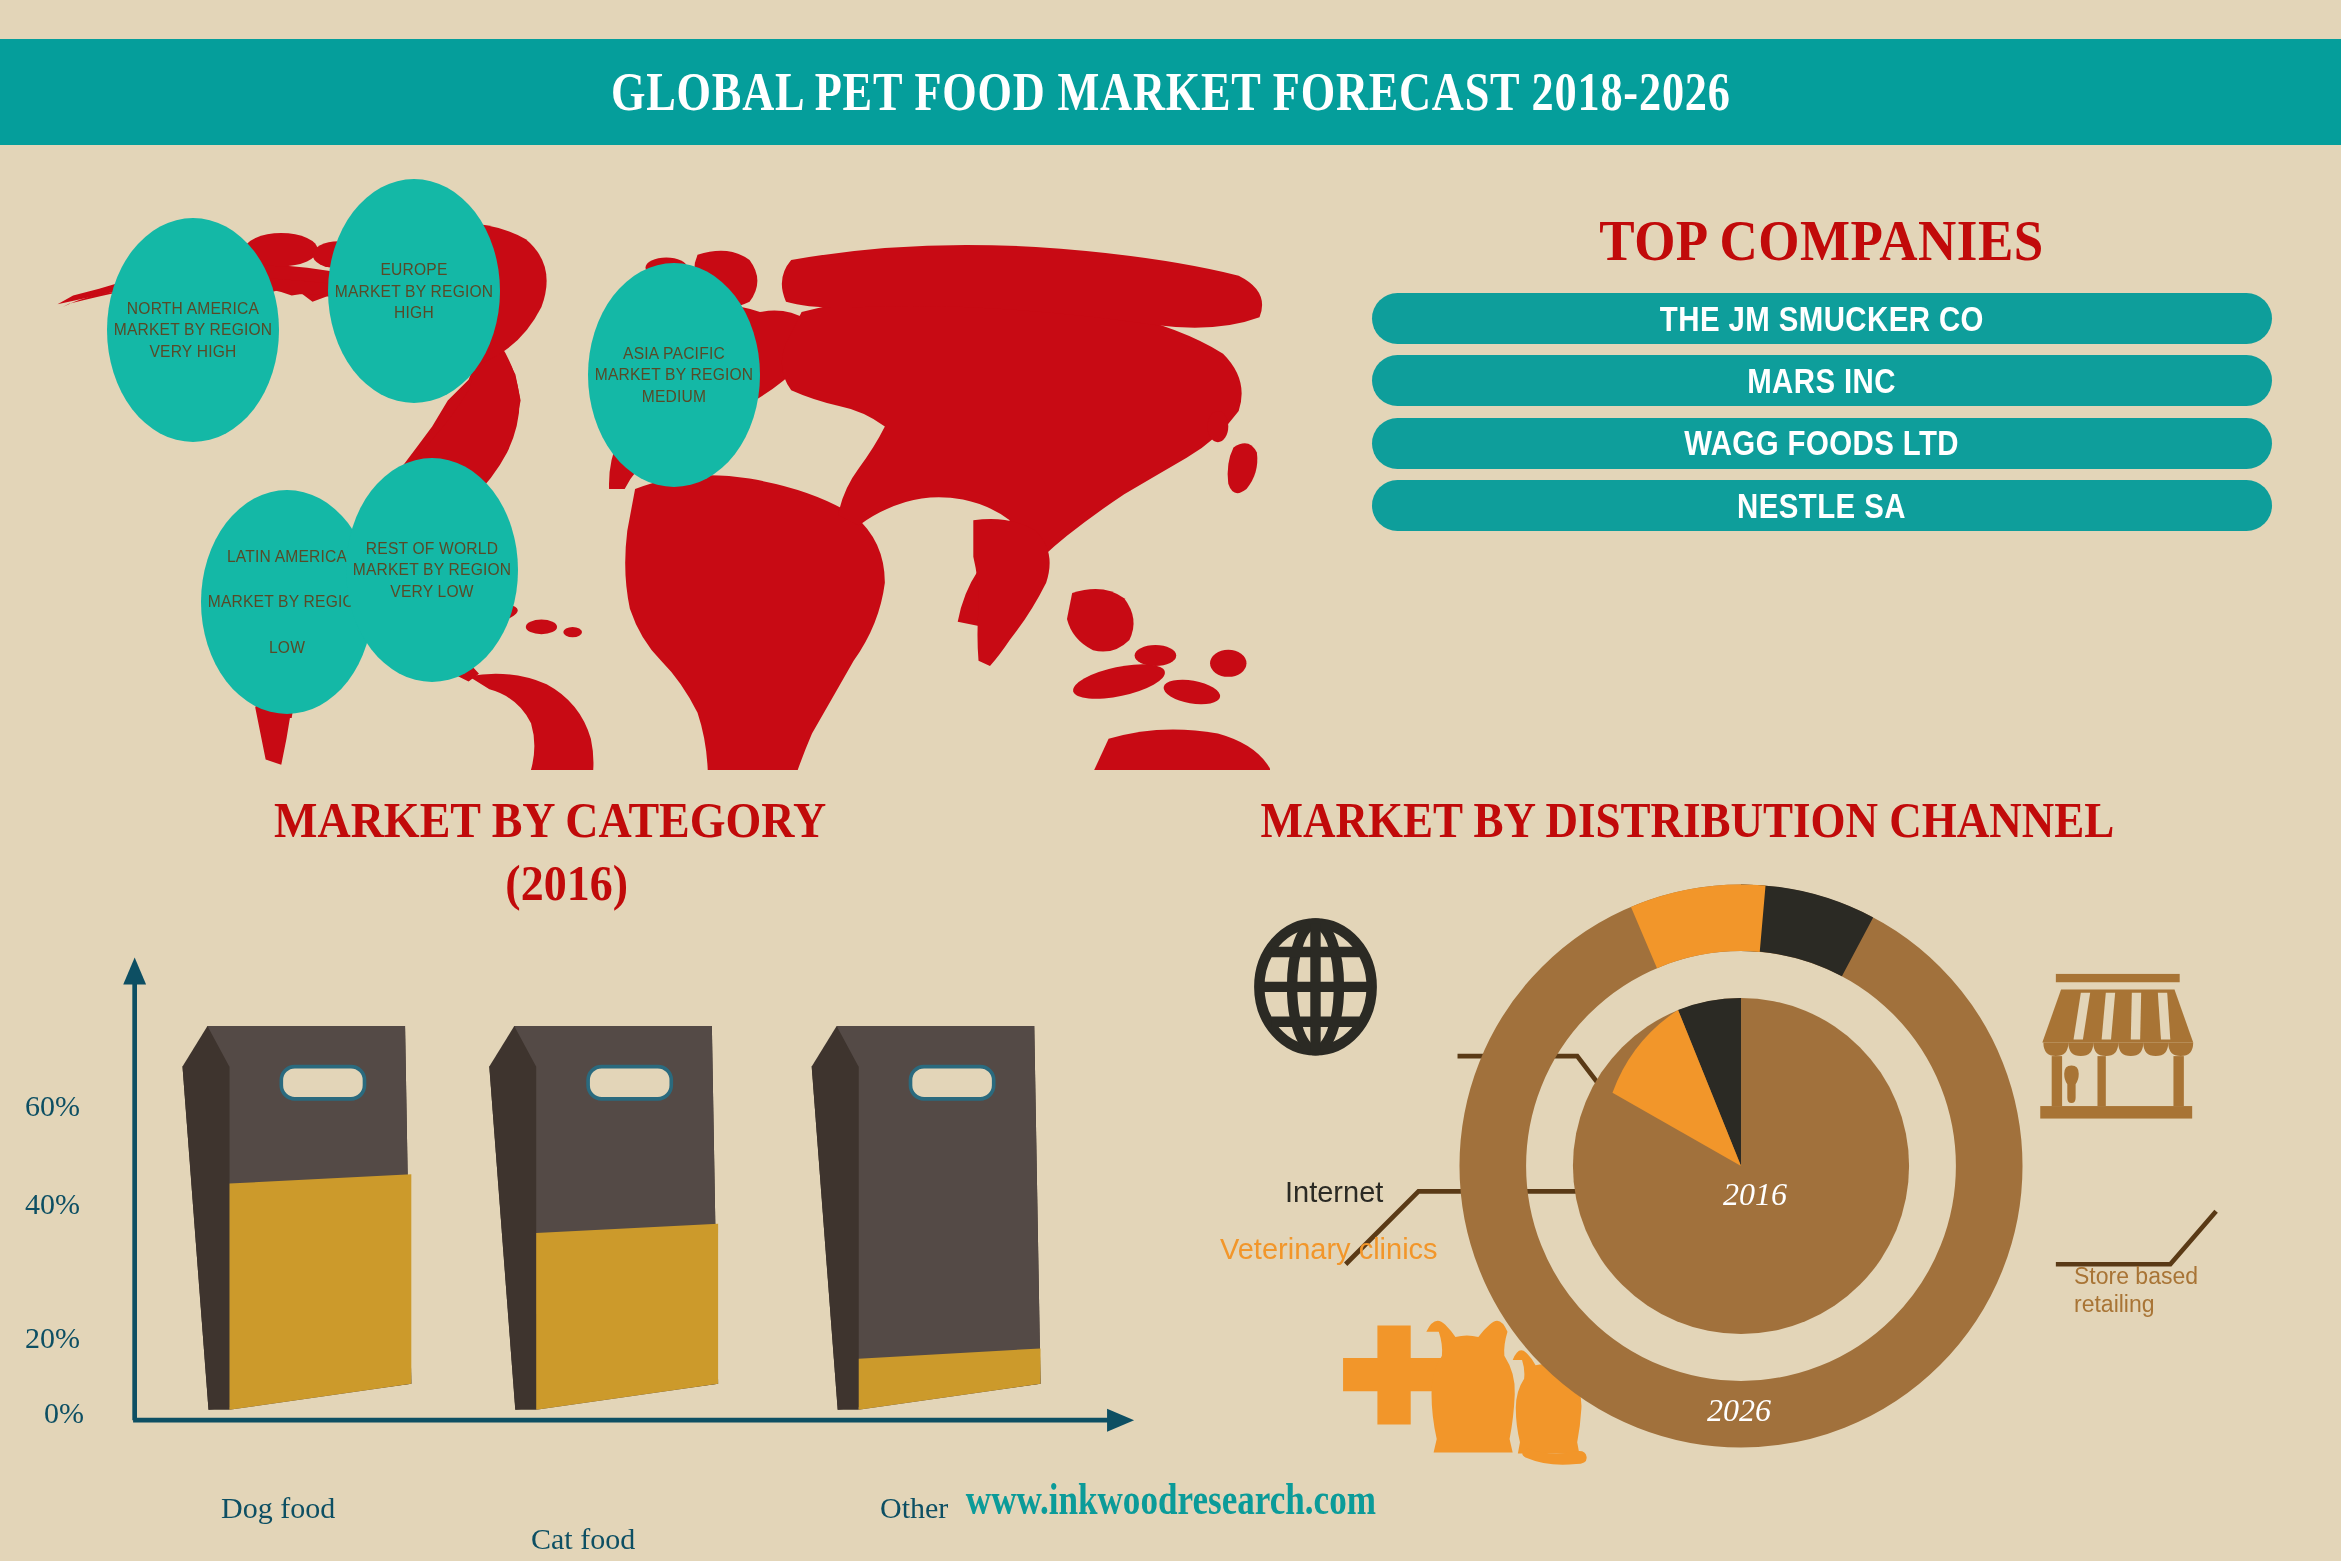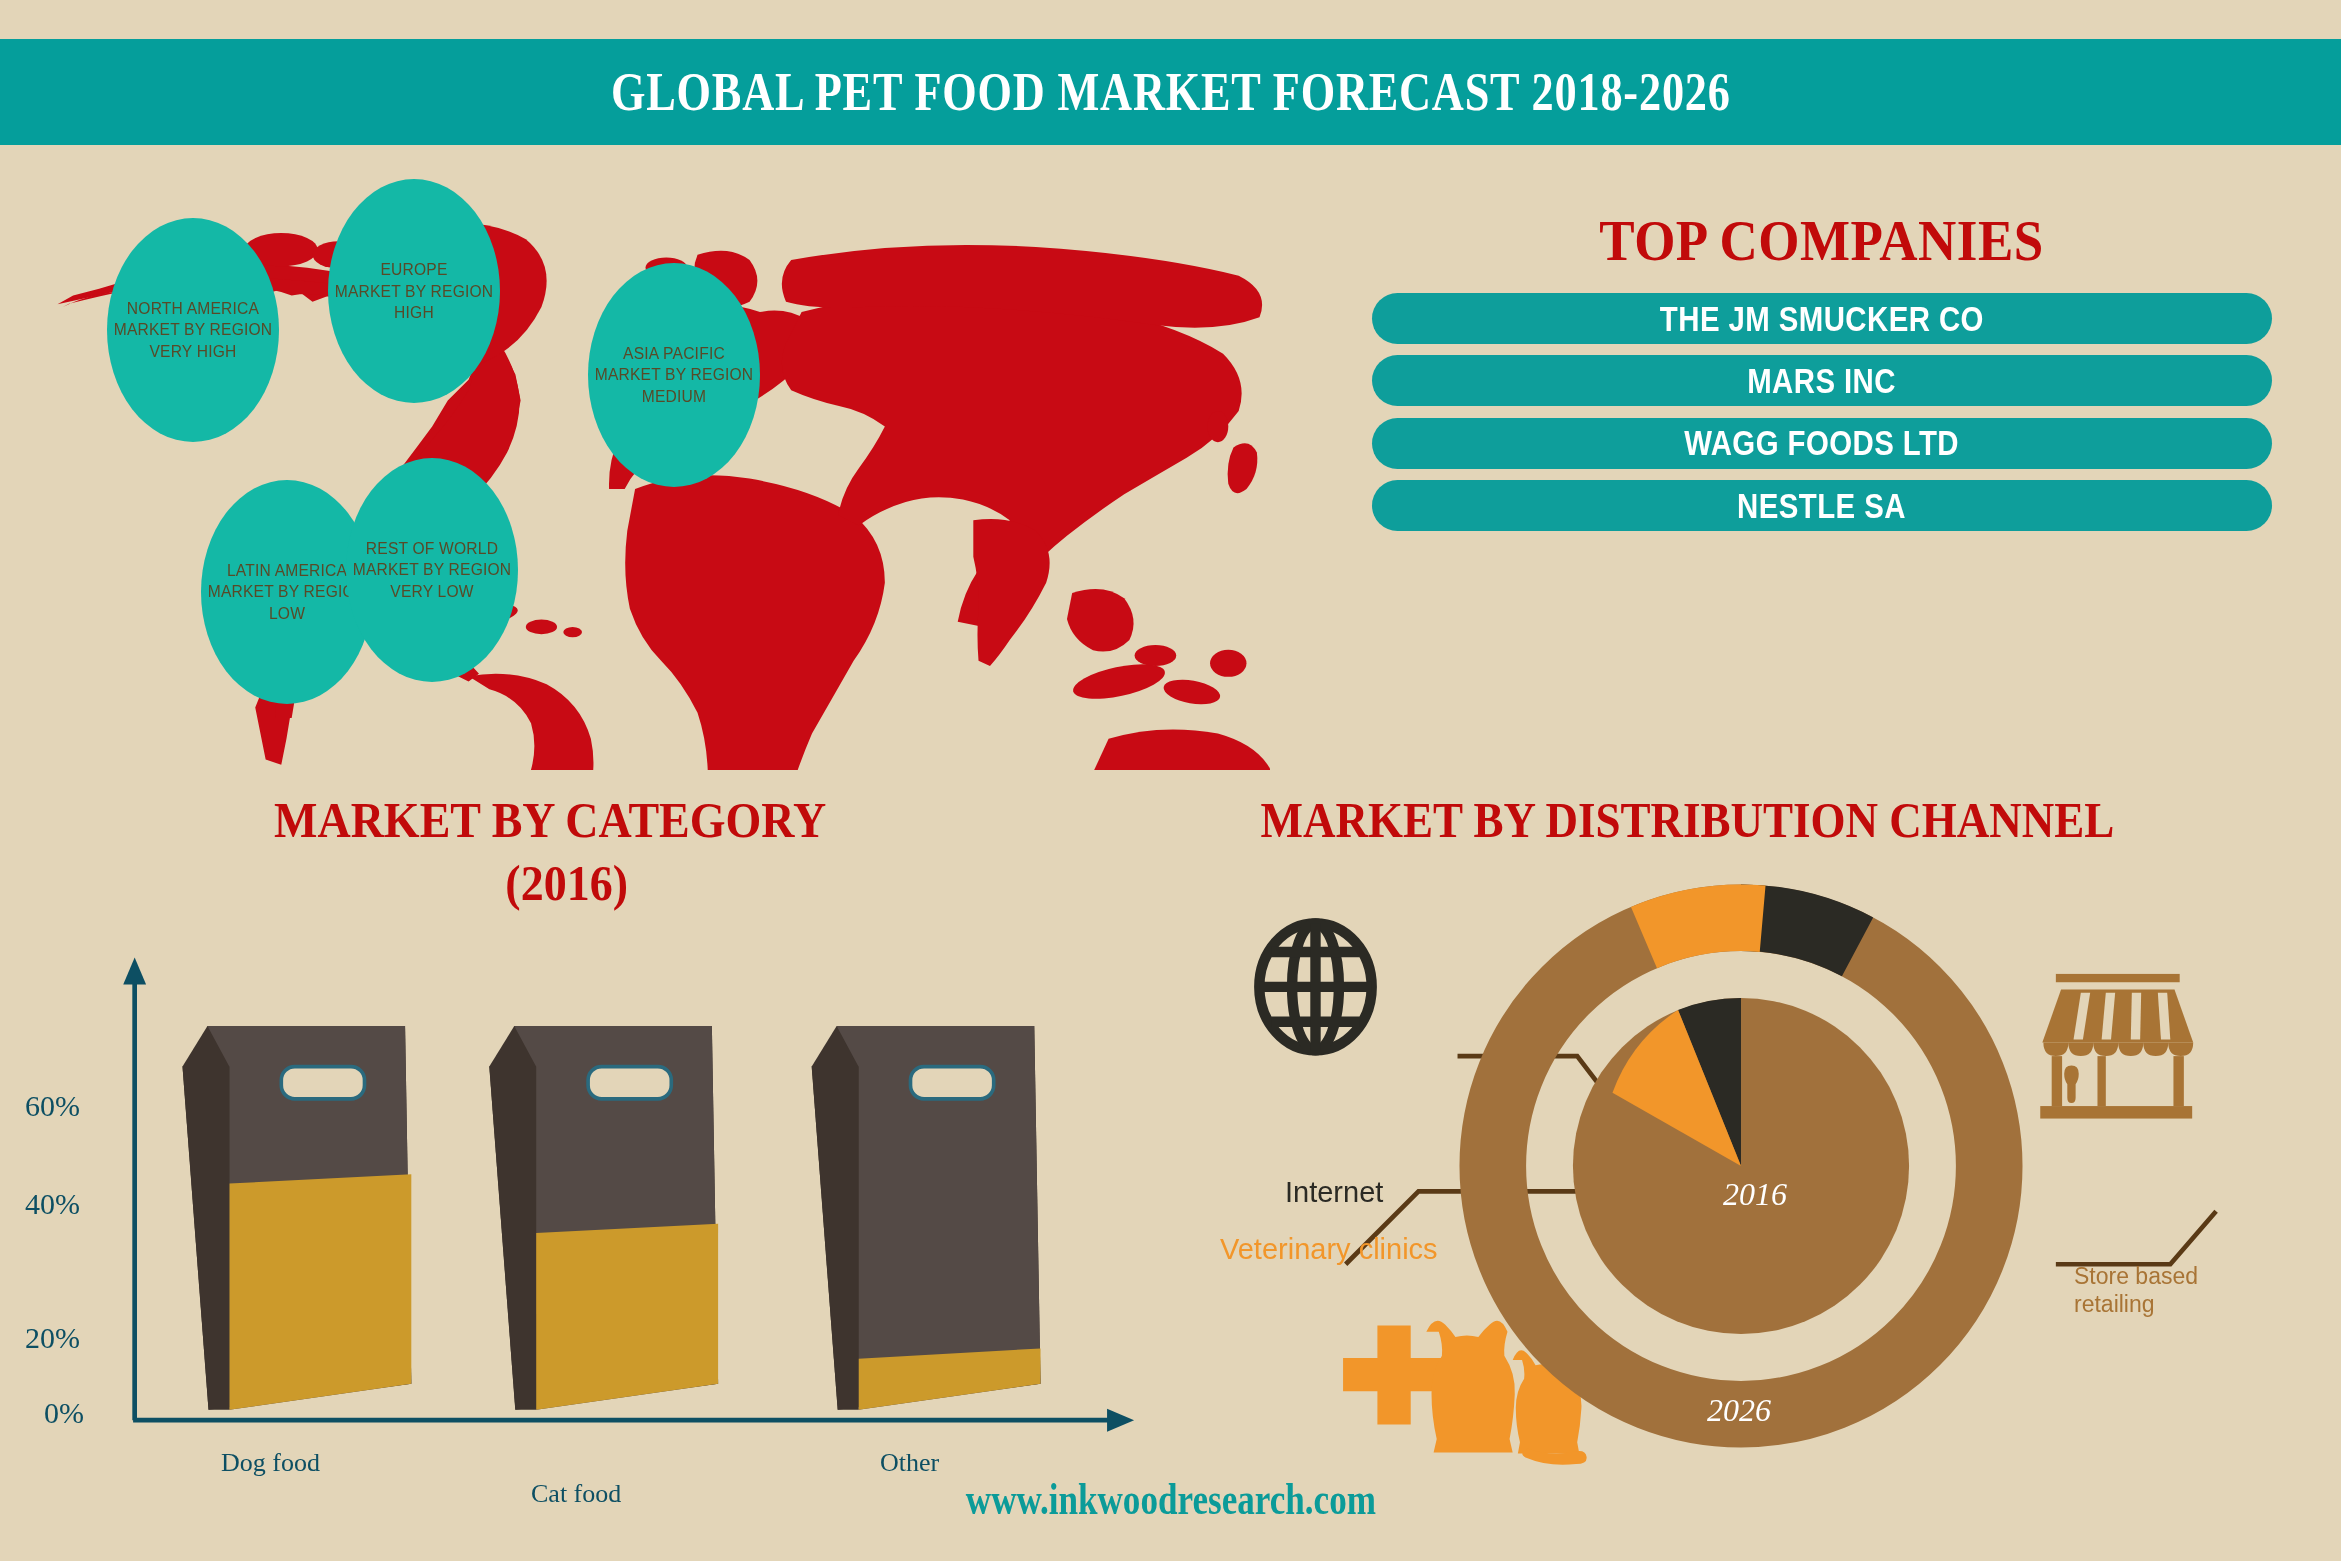--- a/index.html
+++ b/index.html
@@ -81,23 +81,24 @@
   #dist-title{left:1213px;top:791px;font-size:50px;transform:scaleX(0.90);}
 
   
   .chart{position:absolute;left:0px;top:895px;width:1197px;height:572px;}
   .axis-label{
     position:absolute;color:#0d4f63;font-size:30px;
     font-family:"Liberation Serif", serif;
     white-space:nowrap;
   }
   .cat-label{
-    position:absolute;color:#0d4f63;font-size:26px;
+    position:absolute;color:#0d4f63;font-size:30px;
     font-family:"Liberation Serif", serif;
     white-space:nowrap;
+    margin-top:43px;
   }
 
   
   .donut-wrap{position:absolute;left:1447px;top:872px;width:588px;height:588px;font-style:italic;}
   .ring-label{
     position:absolute;color:#ffffff;
     font-family:"Liberation Serif", serif;
     font-size:32px;white-space:nowrap;
   }
 
@@ -216,21 +217,21 @@
         <ellipse cx="2448" cy="1400" rx="14" ry="22"></ellipse>
       </g>
     </svg>
 
     <div class="bubble" style="left:86px;top:62px;width:172px;height:224px;">
       <div>NORTH AMERICA</div>
       <div>MARKET BY REGION</div>
       <div>VERY HIGH</div>
     </div>
 
-    <div class="bubble" style="left:180px;top:324px;width:172px;height:224px;">
+    <div class="bubble" style="left:180px;top:334px;width:172px;height:224px;gap:24px;">
       <div>LATIN AMERICA</div>
       <div>MARKET BY REGION</div>
       <div>LOW</div>
     </div>
 
     <div class="bubble" style="left:307px;top:23.4px;width:172px;height:224px;">
       <div>EUROPE</div>
       <div>MARKET BY REGION</div>
       <div>HIGH</div>
     </div>

